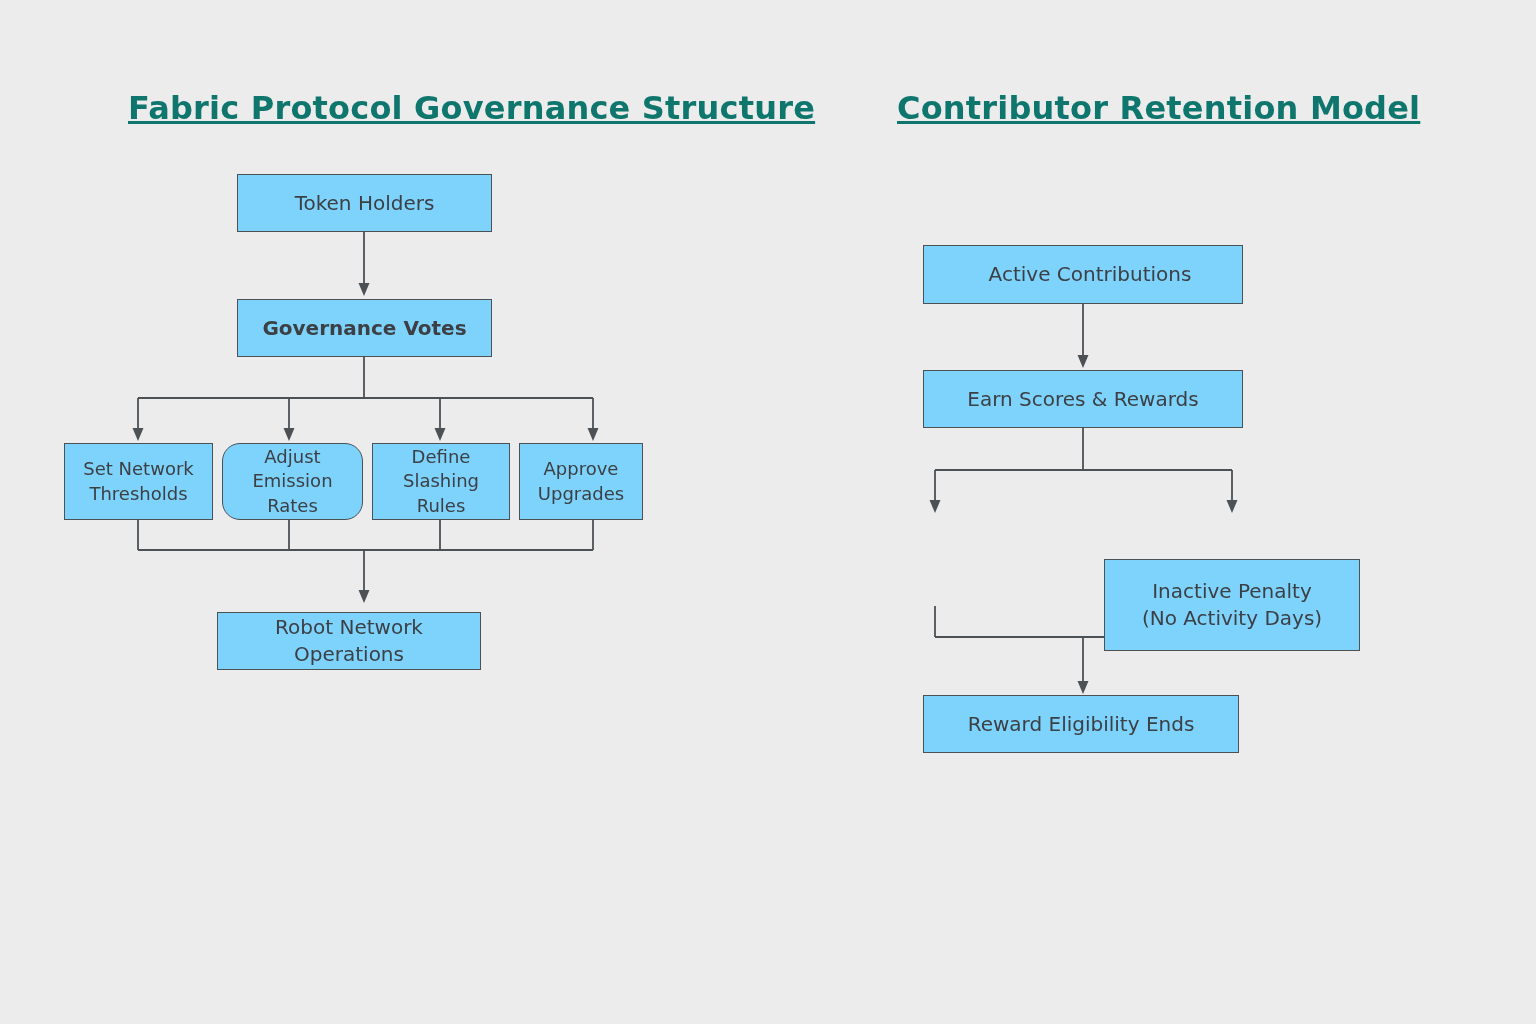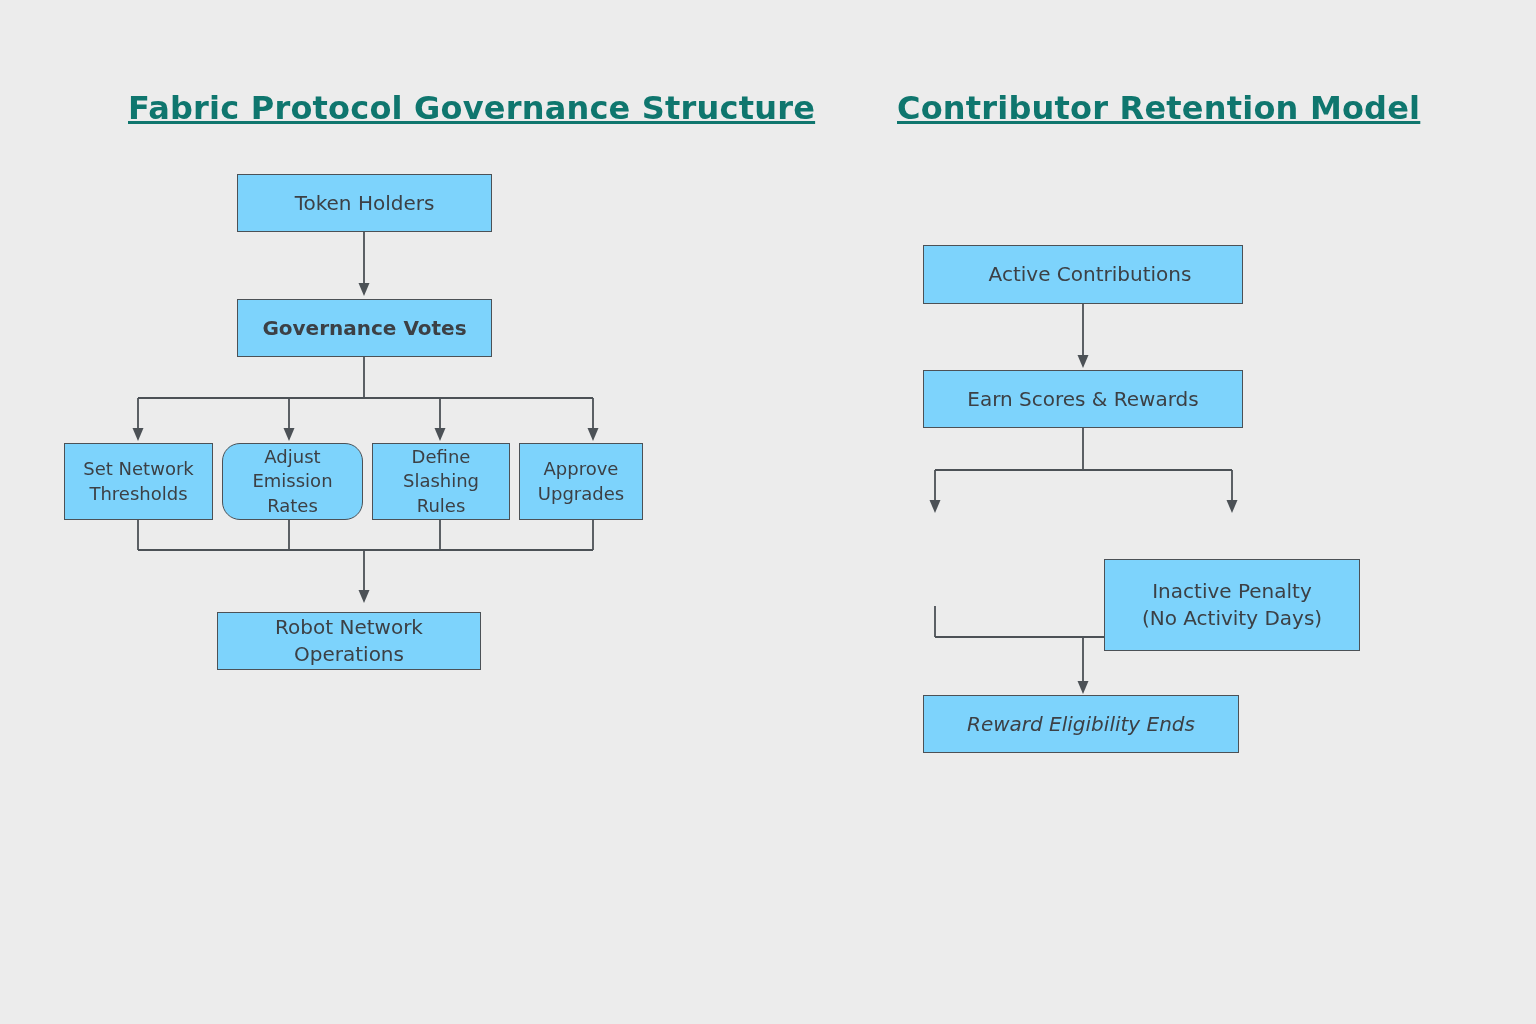--- a/index.html
+++ b/index.html
@@ -217,17 +217,17 @@
   </div>
 
 
   <div class="node" style="left:1104px; top:515px; width:256px; height:92px;margin-top:44px;">
     <span class="lbl">
       <span>Inactive Penalty</span>
       <span class="l2">(No Activity Days)</span>
     </span>
   </div>
 
-  <div class="node" style="left:923px; top:695px; width:316px; height:58px;font-style:italic;">
+  <div class="node" style="left:923px; top:695px; width:316px; height:58px;">
     <span class="lbl">Reward Eligibility Ends</span>
   </div>
 
 </div>
 
 </body></html>

